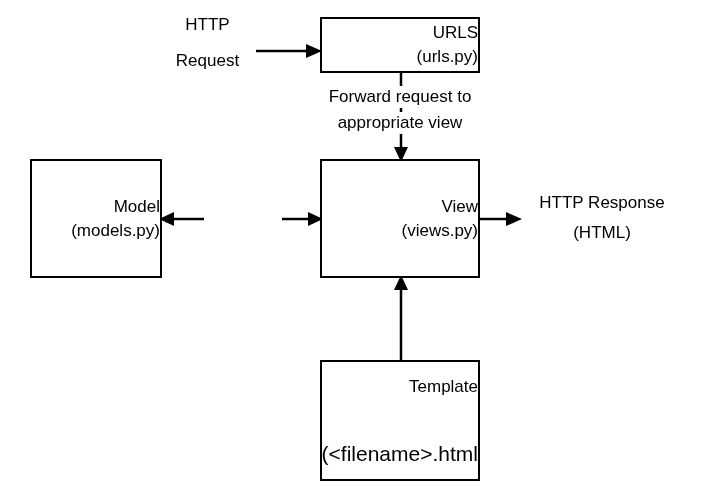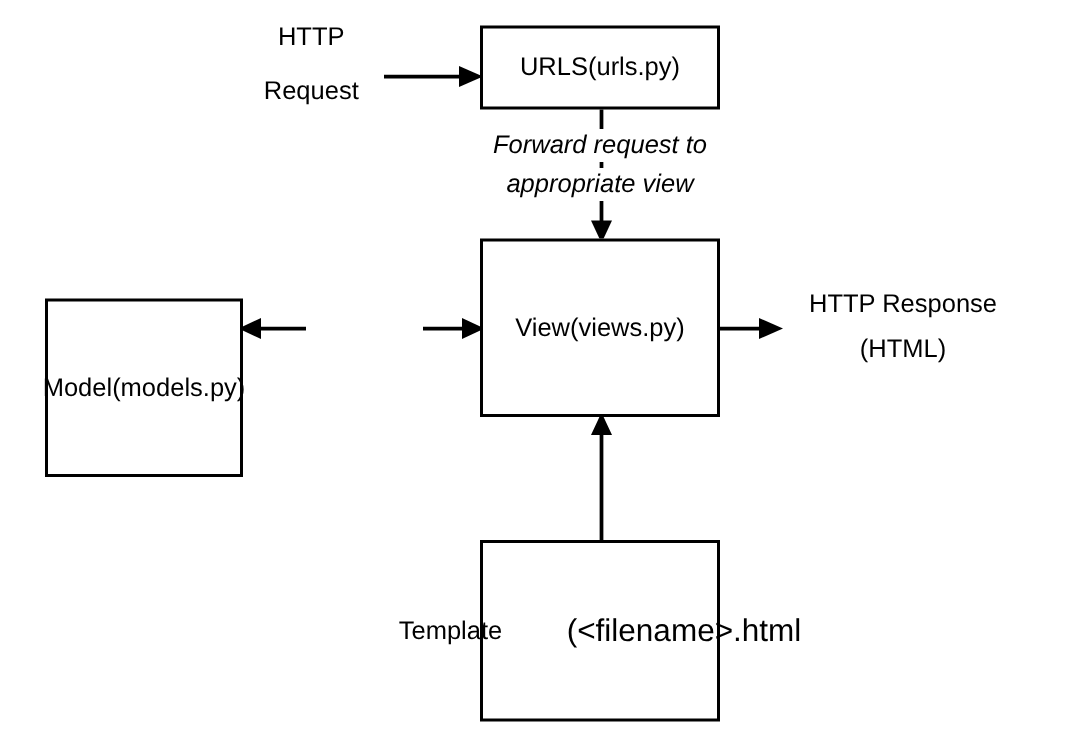--- a/index.html
+++ b/index.html
@@ -15,21 +15,22 @@
     font-family: "Liberation Sans", sans-serif;
     color: #000000;
     overflow: hidden;
   }
   .node {
     position: absolute;
     box-sizing: border-box;
     border: 2px solid #000000;
     background: #ffffff;
     display: flex;
-    align-items: center;
+    flex-direction: column;
+    align-items: flex-end;
     justify-content: center;
     z-index: 3;
   }
   .node .line {
     font-size: 17px;
     line-height: 24px;
     white-space: nowrap;
     text-align: center;
   }
   .freetext {
@@ -54,29 +55,29 @@
     display: block;
     overflow: visible;
   }
   .label-bg {
     background: #ffffff;
   }
 
   
   #node-urls     { left: 320px; top: 17px;  width: 160px; height: 56px; }
   #node-view     { left: 320px; top: 159px; width: 160px; height: 119px; }
-  #node-model    { left: 30px;  top: 159px; width: 132px; height: 119px; margin-top: 40px; }
+  #node-model    { left: 30px;  top: 159px; width: 132px; height: 119px; }
   #node-template { left: 320px; top: 360px; width: 160px; height: 121px; gap: 43px; }
 
   
   #node-template .line.wide { font-size: 21px; }
 
   
   #txt-http-request  { left: 150px; top: 14px;  width: 115px; height: 58px; }
-  #txt-forward       { left: 312px; top: 86px;  width: 176px; height: 48px; padding: 0; font-style: italic; }
+  #txt-forward       { left: 312px; top: 86px;  width: 176px; height: 48px; padding: 0; }
   #txt-readwrite     { left: 196px; top: 192px; width: 92px;  height: 50px; }
   #txt-http-response { left: 516px; top: 192px; width: 172px; height: 52px; }
 
   
   #edge-request-to-urls { left: 256px; top: 42px;  width: 68px;  height: 18px; }
   #edge-urls-to-view    { left: 392px; top: 71px;  width: 18px;  height: 92px; }
   #edge-view-to-model   { left: 158px; top: 210px; width: 46px;  height: 18px; }
   #edge-readwrite-right { left: 282px; top: 210px; width: 42px;  height: 18px; }
   #edge-view-to-resp    { left: 478px; top: 210px; width: 46px;  height: 18px; }
   #edge-template-to-view{ left: 392px; top: 274px; width: 18px;  height: 88px; }

